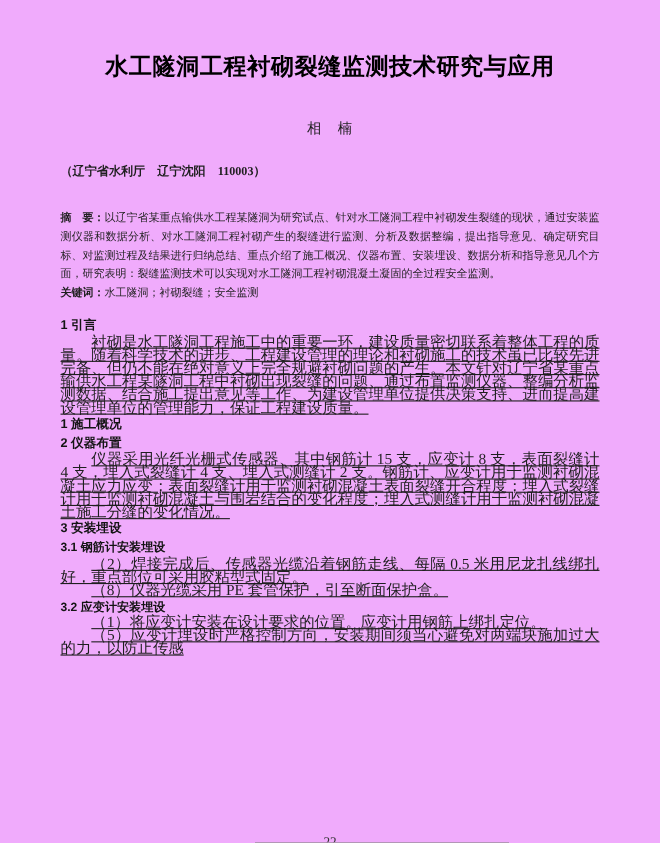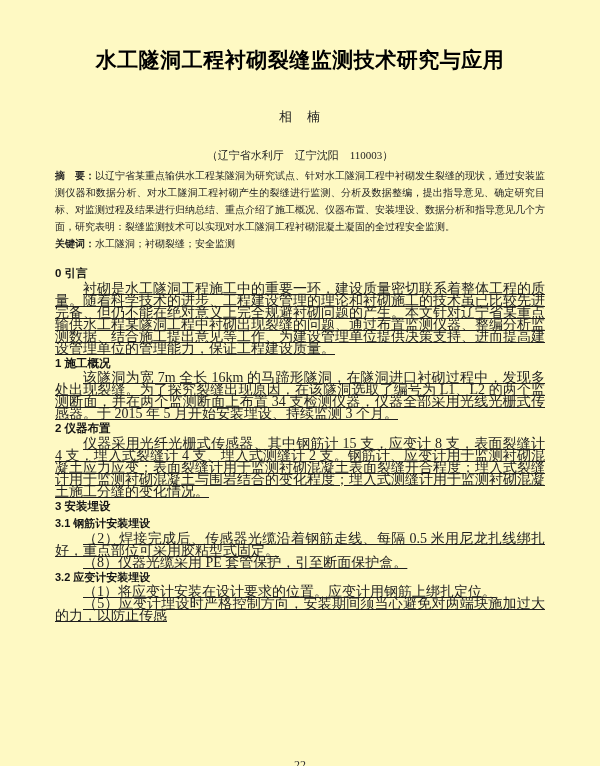--- a/index.html
+++ b/index.html
@@ -1,20 +1,20 @@
 <!DOCTYPE html>
 <html><head>
 <meta charset="utf-8">
 <style>
   html,body { margin:0; padding:0; background:#888; }
   .page {
     position:relative;
     width:600px; height:766px;
     margin:0 auto;
-    background:#fef9c3;
+    background:#f0abfc;
     overflow:hidden;
     color:#1f1f1f;
     font-family:"Liberation Serif","DejaVu Serif",serif;
   }
   .content { padding:46px 55px 0 55px; }
 
   .title {
     margin:0 0 34px 0;
     font-family:"Liberation Sans","DejaVu Sans",sans-serif;
     font-weight:bold;
@@ -23,23 +23,23 @@
     text-align:center;
     color:#000;
   }
   .author {
     margin:16px 0 22px 0;
     font-size:13px;
     text-align:center;
     letter-spacing:1px;
   }
   .affiliation {
-    margin:0 0 4px 0;
+    margin:0 0 27px 0;
     font-size:11px;
-    text-align:center;
+    font-weight:bold;
   }
 
   .abstract, .keywords {
     font-size:10px;
     line-height:17px;
     text-align:justify;
   }
   .keywords { margin-bottom:13px; }
   .meta-label {
     font-family:Liberation Sans, sans-serif;
@@ -89,25 +89,24 @@
     <h1 class="title">水工隧洞工程衬砌裂缝监测技术研究与应用</h1>
 
     <div class="author">相　楠</div>
 
     <div class="affiliation">（辽宁省水利厅　辽宁沈阳　110003）</div>
 
     <div class="abstract"><span class="meta-label">摘　要：</span><span>以辽宁省某重点输供水工程某隧洞为研究试点、针对水工隧洞工程中衬砌发生裂缝的现状，通过安装监测仪器和数据分析、对水工隧洞工程衬砌产生的裂缝进行监测、分析及数据整编，提出指导意见、确定研究目标、对监测过程及结果进行归纳总结、重点介绍了施工概况、仪器布置、安装埋设、数据分析和指导意见几个方面，研究表明：裂缝监测技术可以实现对水工隧洞工程衬砌混凝土凝固的全过程安全监测。</span></div>
 
     <div class="keywords"><span class="meta-label">关键词：</span><span>水工隧洞；衬砌裂缝；安全监测</span></div>
 
-    <h2 class="sec-heading">0 引言</h2>
+    <h2 class="sec-heading">1 引言</h2>
     <p class="body-p">衬砌是水工隧洞工程施工中的重要一环，建设质量密切联系着整体工程的质量。随着科学技术的进步、工程建设管理的理论和衬砌施工的技术虽已比较先进完备、但仍不能在绝对意义上完全规避衬砌问题的产生。本文针对辽宁省某重点输供水工程某隧洞工程中衬砌出现裂缝的问题、通过布置监测仪器、整编分析监测数据、结合施工提出意见等工作、为建设管理单位提供决策支持、进而提高建设管理单位的管理能力，保证工程建设质量。</p>
 
     <h2 class="sec-heading">1 施工概况</h2>
-    <p class="body-p">该隧洞为宽 7m 全长 16km 的马蹄形隧洞，在隧洞进口衬砌过程中，发现多处出现裂缝。为了探究裂缝出现原因，在该隧洞选取了编号为 L1、L2 的两个监测断面，并在两个监测断面上布置 34 支检测仪器，仪器全部采用光线光栅式传感器。于 2015 年 5 月开始安装埋设、持续监测 3 个月。</p>
 
     <h2 class="sec-heading">2 仪器布置</h2>
     <p class="body-p">仪器采用光纤光栅式传感器、其中钢筋计 15 支，应变计 8 支，表面裂缝计 4 支，埋入式裂缝计 4 支、埋入式测缝计 2 支。钢筋计、应变计用于监测衬砌混凝土应力应变；表面裂缝计用于监测衬砌混凝土表面裂缝开合程度；埋入式裂缝计用于监测衬砌混凝土与围岩结合的变化程度；埋入式测缝计用于监测衬砌混凝土施工分缝的变化情况。</p>
 
     <h2 class="sec-heading">3 安装埋设</h2>
 
     <h3 class="sub-heading">3.1 钢筋计安装埋设</h3>
     <p class="body-p">（2）焊接完成后、传感器光缆沿着钢筋走线、每隔 0.5 米用尼龙扎线绑扎好，重点部位可采用胶粘型式固定。</p>
     <p class="body-p">（8）仪器光缆采用 PE 套管保护，引至断面保护盒。</p>
 

